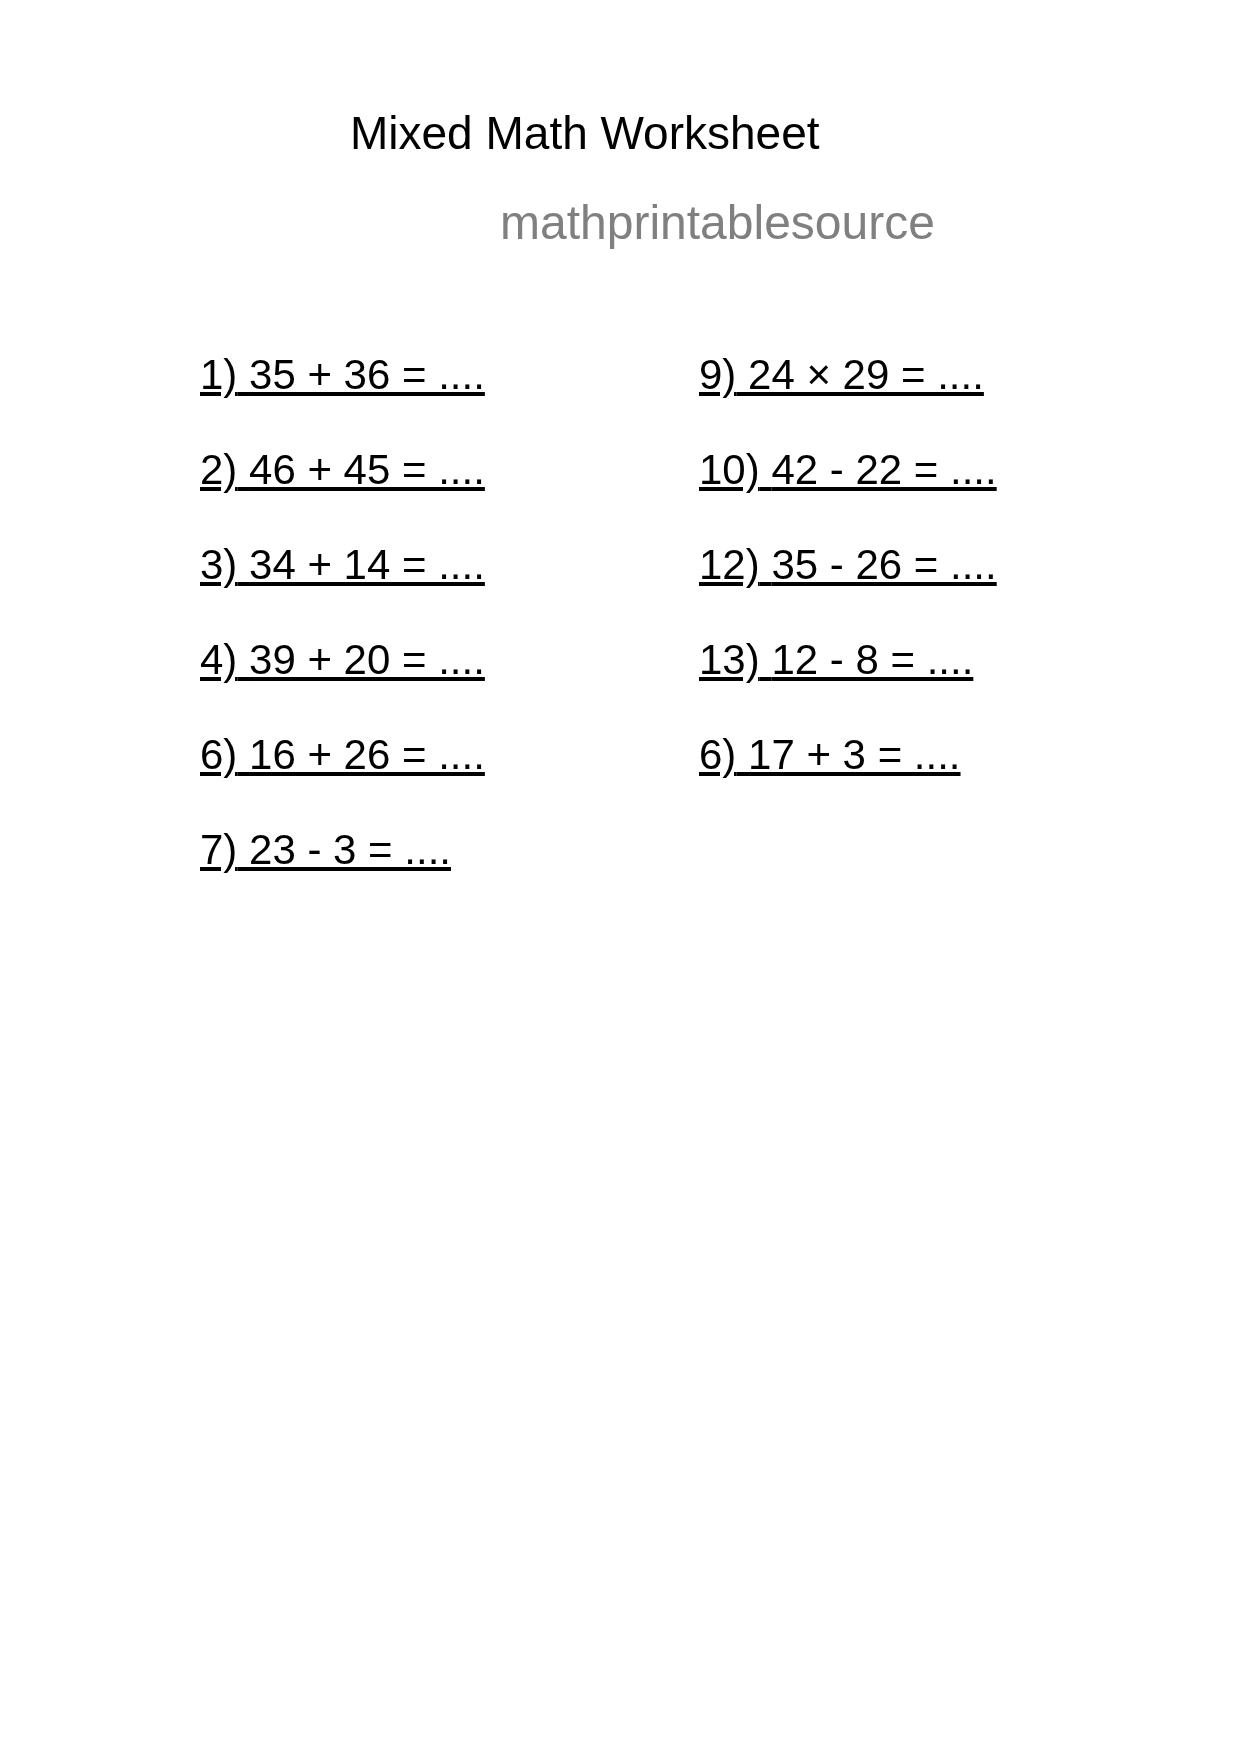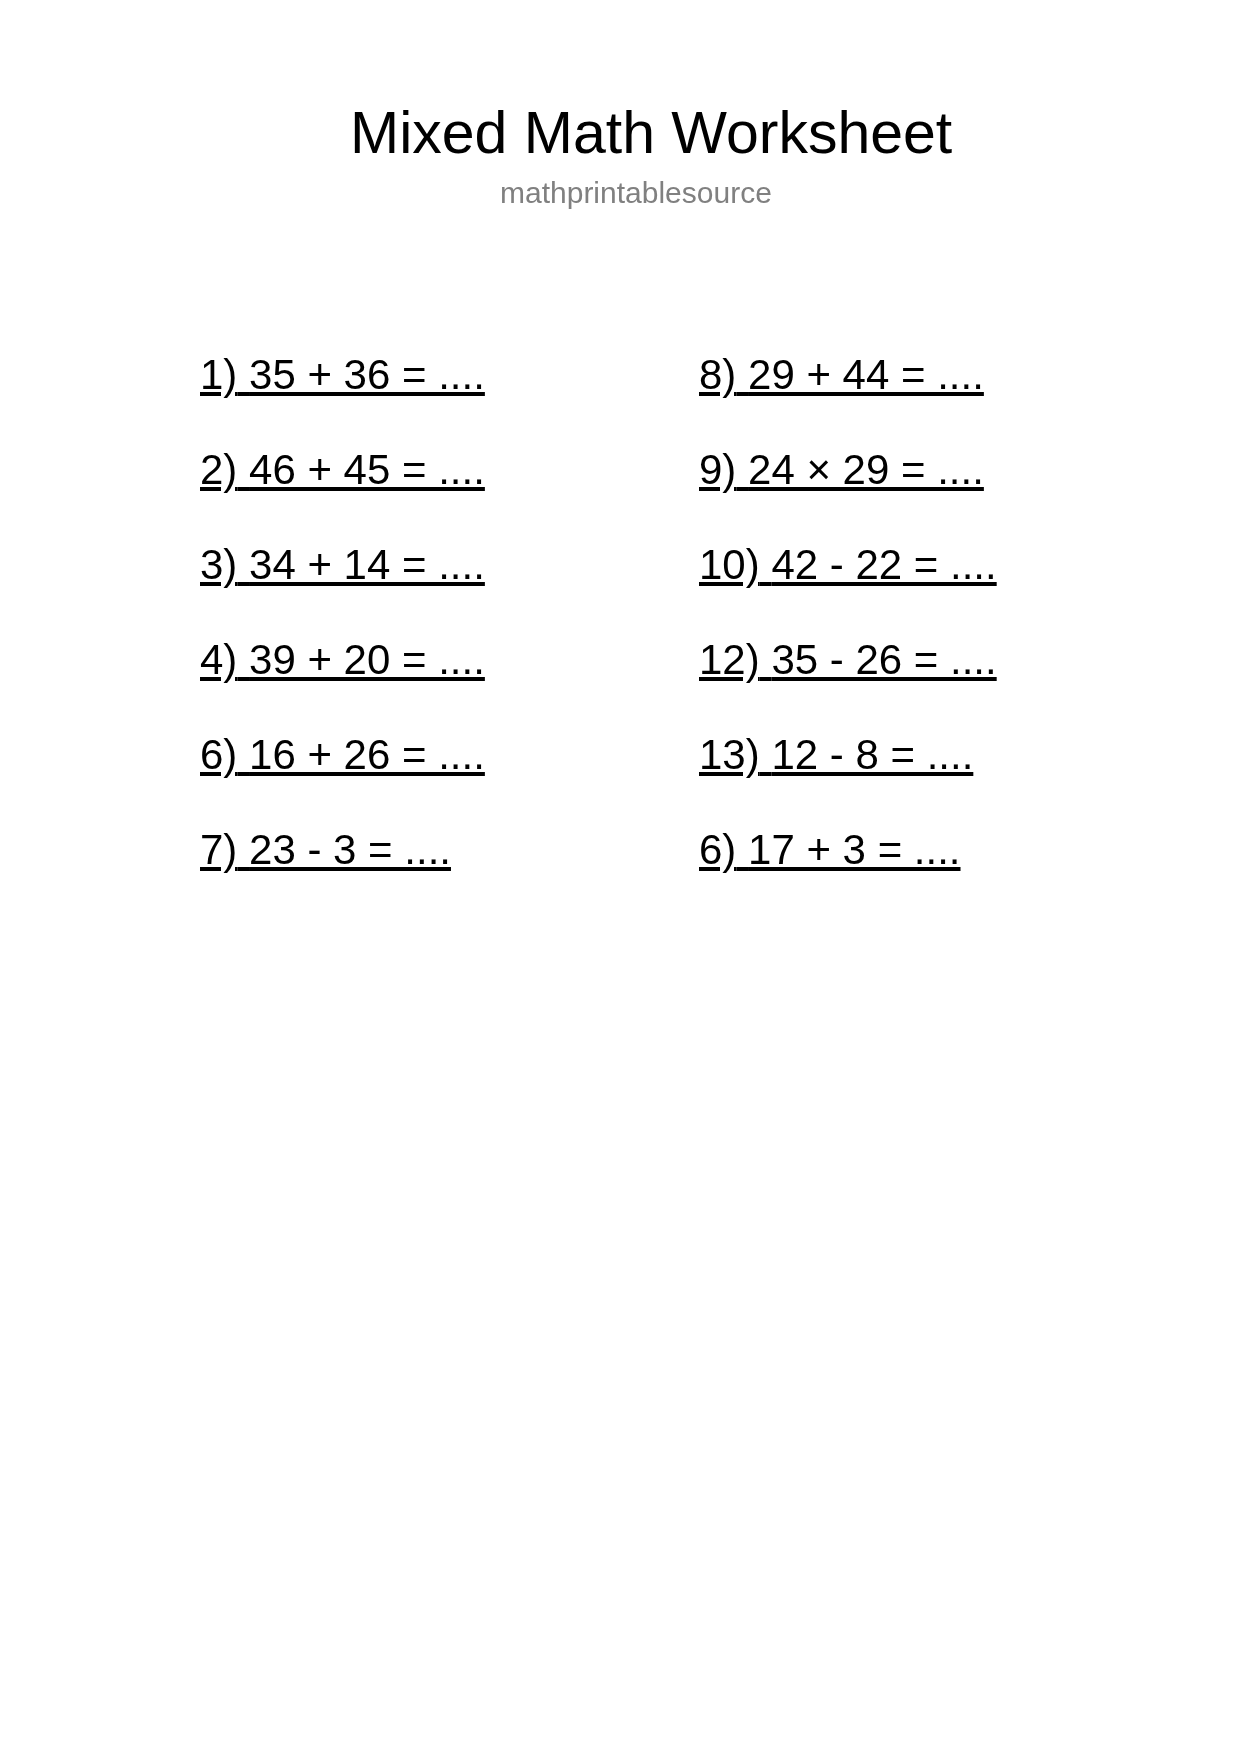--- a/index.html
+++ b/index.html
@@ -12,30 +12,30 @@
       height: 1754px;
       position: relative;
       overflow: hidden;
       font-family: "Liberation Sans", sans-serif;
       color: #000000;
     }
     .title {
       position: absolute;
       left: 350px;
       top: 98px;
-      font-size: 59px;
+      font-size: 46px;
       line-height: 70px;
       white-space: nowrap;
       color: #000000;
     }
     .subtitle {
       position: absolute;
       left: 500px;
-      top: 168px;
-      font-size: 30px;
+      top: 198px;
+      font-size: 48px;
       line-height: 50px;
       white-space: nowrap;
       color: #808080;
     }
     .col {
       position: absolute;
       top: 348px;
     }
     .col.left { left: 200px; }
     .col.right { left: 699px; }
@@ -77,24 +77,20 @@
     <span>16 + 26 = ....</span>
   </div>
   <div class="problem">
     <span>7)</span>
     <span>23 - 3 = ....</span>
   </div>
 </div>
 
 <div class="col right">
   <div class="problem">
-    <span>8)</span>
-    <span>29 + 44 = ....</span>
-  </div>
-  <div class="problem">
     <span>9)</span>
     <span>24 × 29 = ....</span>
   </div>
   <div class="problem">
     <span>10)</span>
     <span>42 - 22 = ....</span>
   </div>
   <div class="problem">
     <span>12)</span>
     <span>35 - 26 = ....</span>

